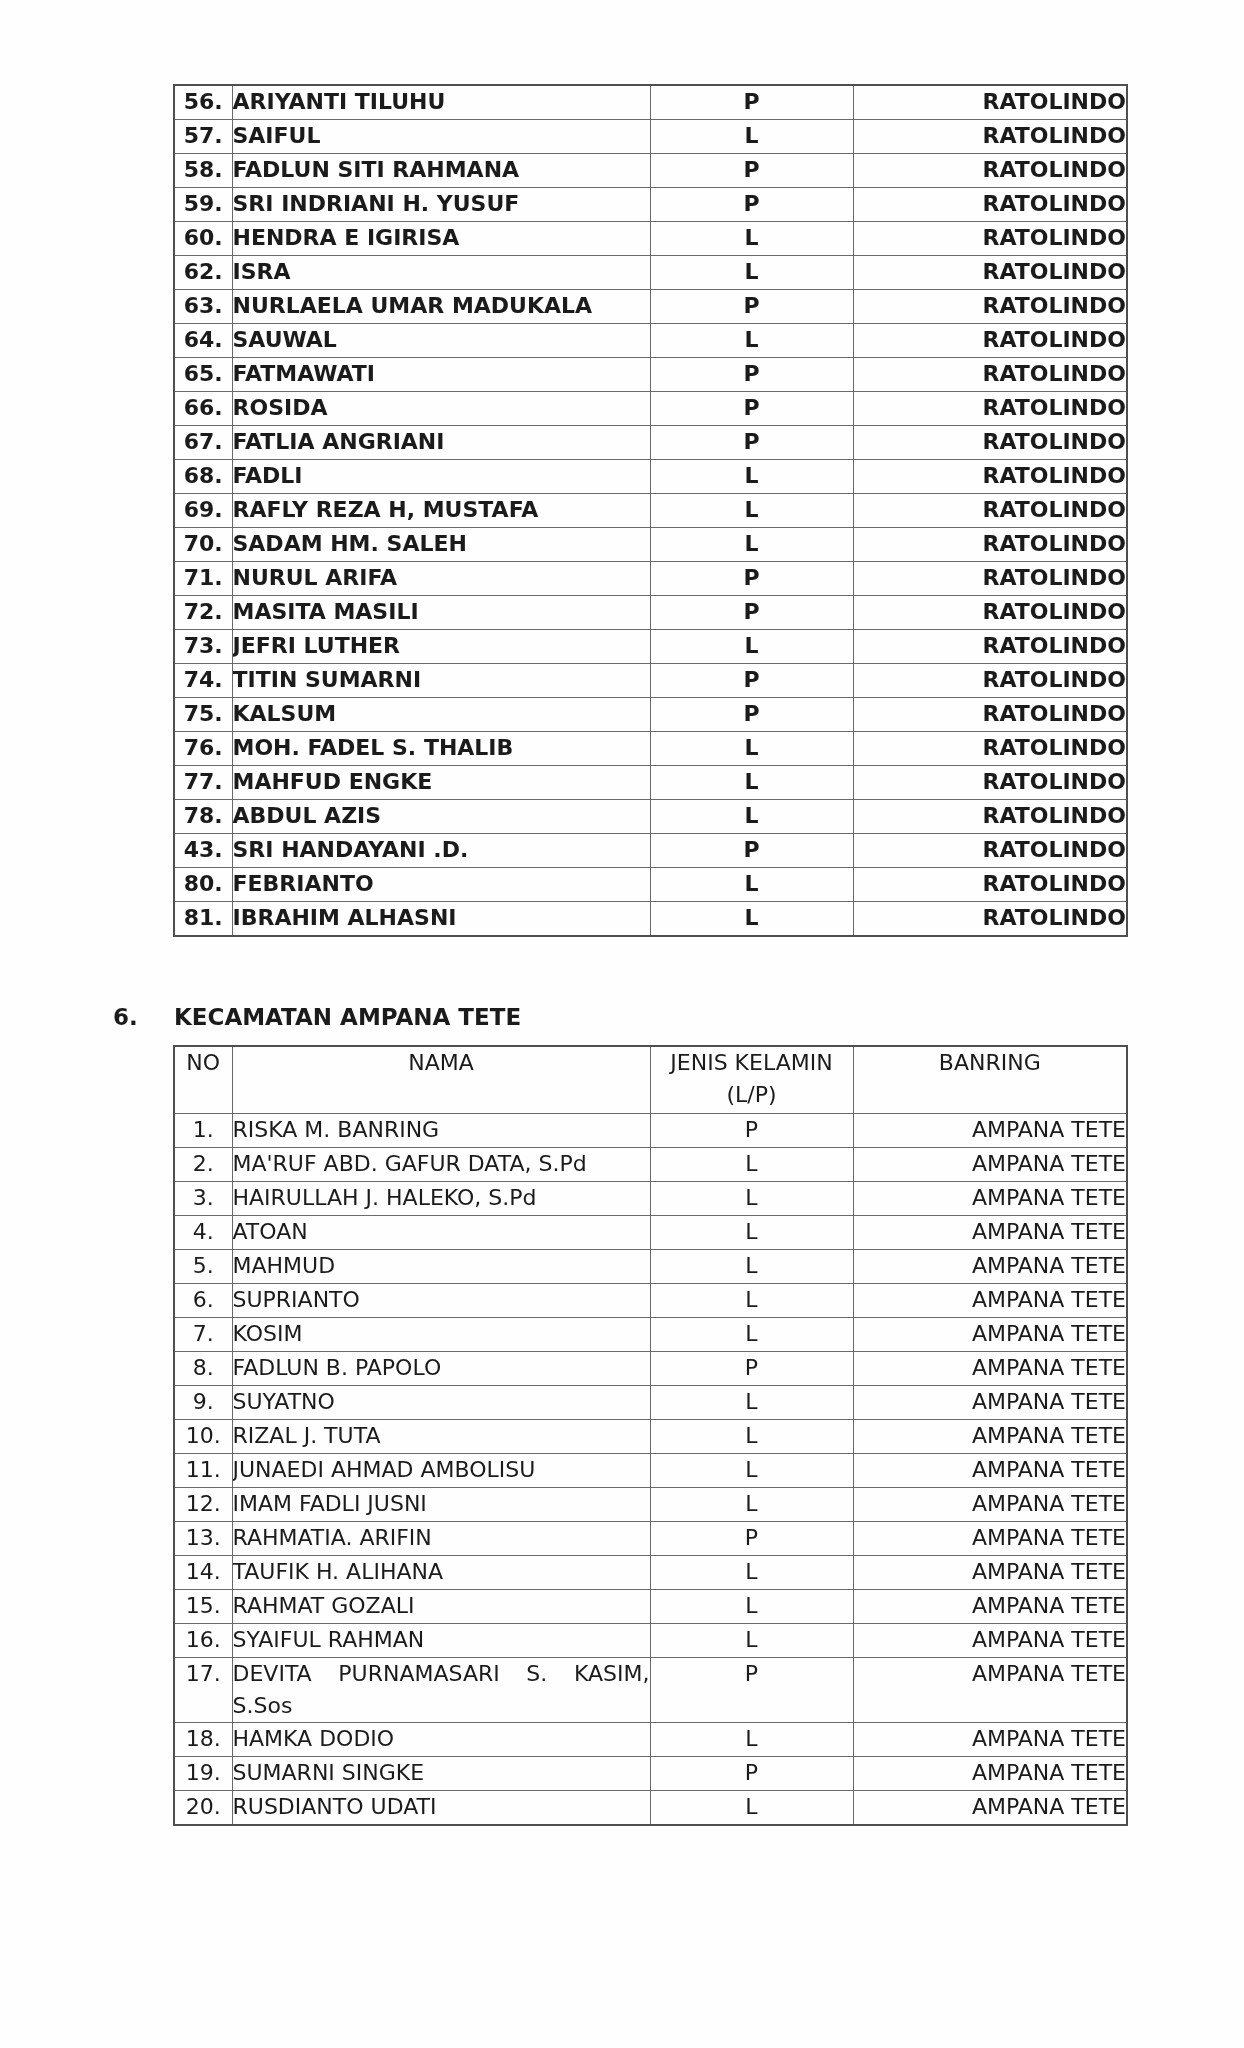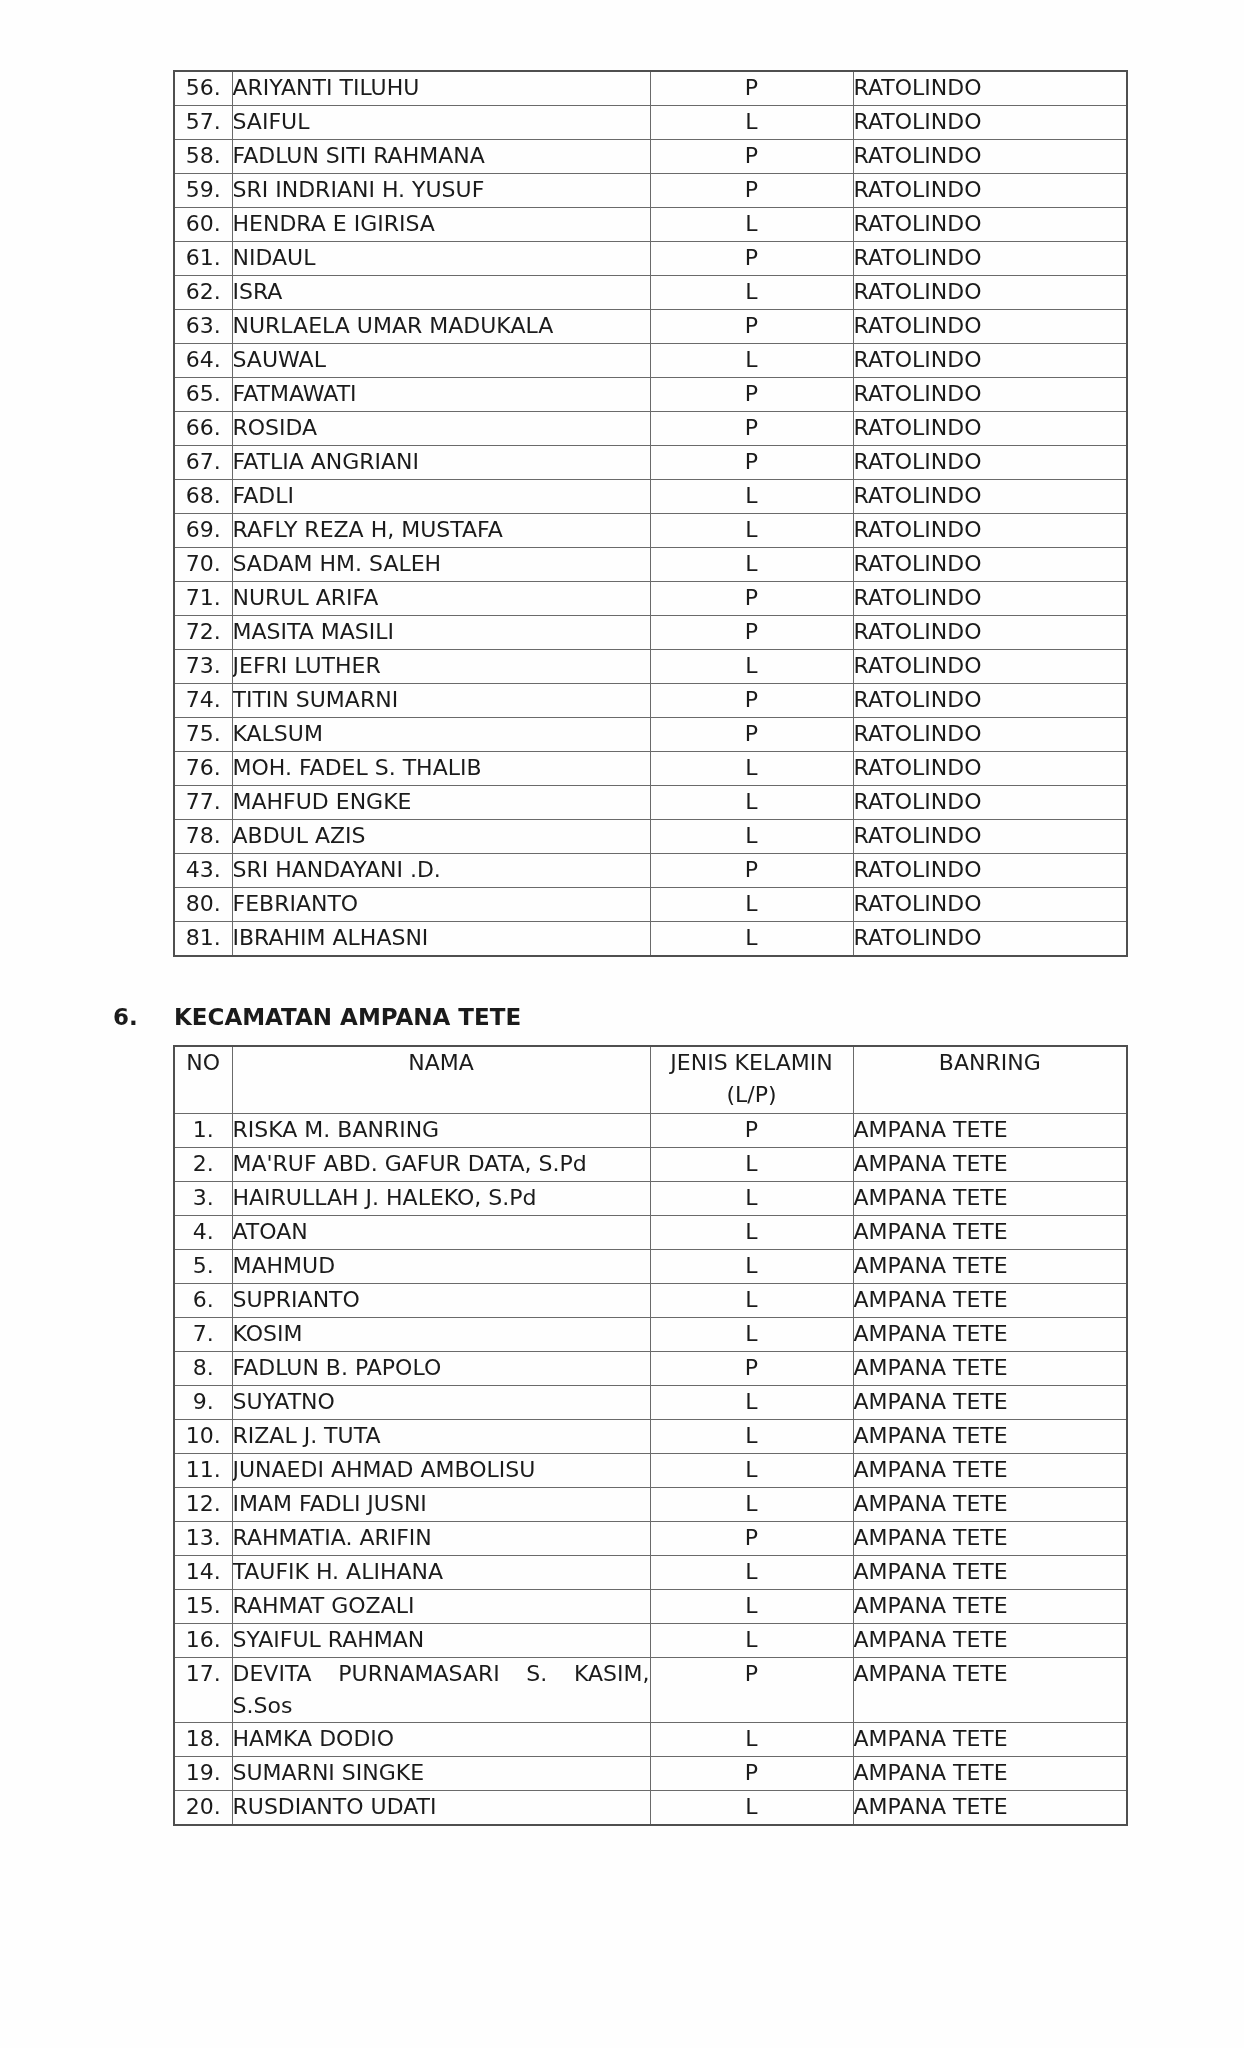--- a/index.html
+++ b/index.html
@@ -27,24 +27,24 @@
     font-size: 22px;
     line-height: 32px;
     vertical-align: top;
     padding: 0;
     overflow: hidden;
     height: 33px;
   }
   td.no     { text-align: center; }
   td.nama   { text-align: justify; padding: 0 2px 0 10px; margin-top: 28px; }
   td.jk     { text-align: center; }
-  td.alamat { text-align: left; }
+  td.alamat { text-align: right; }
   td.hdr    { text-align: center; vertical-align: top; }
   tr.hdr-row td { height: 66px; }
-  .tbl1 { position: absolute; left: 173px; top: 70px; }
+  .tbl1 { position: absolute; left: 173px; top: 84px; font-weight: bold; }
   .tbl2 { position: absolute; left: 173px; top: 1045px; }
   .section-heading {
     position: absolute;
     left: 113px; top: 1002px;
     display: flex;
     font-weight: bold;
     font-size: 23px;
     line-height: 30px;
     white-space: nowrap;
   }
@@ -91,26 +91,20 @@
     <td class="alamat">RATOLINDO</td>
   </tr>
 
   <tr>
     <td class="no">60.</td>
     <td class="nama">HENDRA E IGIRISA</td>
     <td class="jk">L</td>
     <td class="alamat">RATOLINDO</td>
   </tr>
 
-  <tr>
-    <td class="no">61.</td>
-    <td class="nama">NIDAUL</td>
-    <td class="jk">P</td>
-    <td class="alamat">RATOLINDO</td>
-  </tr>
 
   <tr>
     <td class="no">62.</td>
     <td class="nama">ISRA</td>
     <td class="jk">L</td>
     <td class="alamat">RATOLINDO</td>
   </tr>
 
   <tr>
     <td class="no">63.</td>

